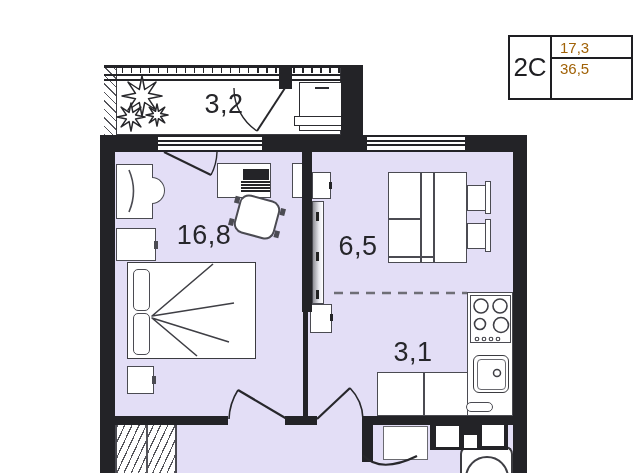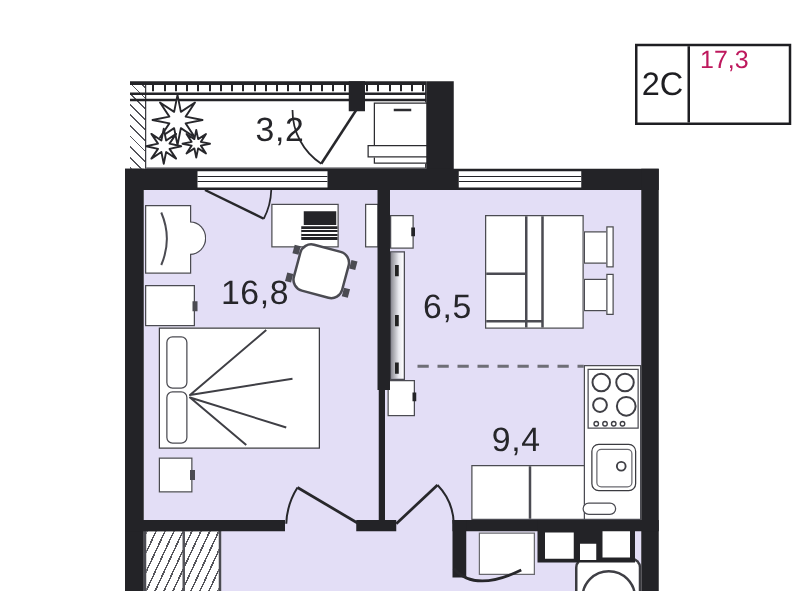--- a/index.html
+++ b/index.html
@@ -35,21 +35,21 @@
   .slide-panel{background:linear-gradient(to right,#8f8f96,#e9e9ef 60%,#fff);border:1.5px solid var(--fur);z-index:2;}
   .stick{position:absolute;width:2.5px;height:9px;background:#222;z-index:3;}
   .chair-leg{position:absolute;width:5px;height:7px;background:var(--fur);}
   .duct-open{position:absolute;background:#fff;z-index:4;}
   
   #info{position:absolute;left:508px;top:35px;width:125px;height:65px;z-index:6;
         display:grid;grid-template-columns:42px 1fr;grid-template-rows:1fr 1fr 1fr;
         border:2px solid #1e1e22;background:#fff;}
   #info .type{grid-row:1/4;display:flex;align-items:center;justify-content:center;
         font-size:26px;color:#1e1e22;border-right:2px solid #1e1e22;}
-  #info .val{display:flex;align-items:center;padding-left:8px;font-size:20px;color:#be185d;}
+  #info .val{display:flex;align-items:center;padding-left:8px;font-size:15px;color:#a16207;}
   #info .val + .val{border-top:2px solid #1e1e22;}
   .lapkb{background:#242428;background-image:repeating-linear-gradient(to bottom,transparent 0,transparent 2px,#fff 2px,#fff 3px);z-index:2;}
 </style>
 </head>
 <body>
 
 <div id="canvas">
 
   <div class="abs fill" style="left:115px;top:152px;width:398px;height:321px;"></div>
 
@@ -185,20 +185,21 @@
     </g>
 
     <circle cx="497" cy="373" r="3.5" stroke="#3f3f45" stroke-width="1.5" fill="#fff"></circle>
 
     <circle cx="487" cy="478" r="21" stroke="#3f3f45" stroke-width="2" fill="none"></circle>
   </svg>
 
   <div class="area-label" style="left:224px;top:104px;">3,2</div>
   <div class="area-label" style="left:204px;top:235px;">16,8</div>
   <div class="area-label" style="left:358px;top:246px;">6,5</div>
-  <div class="area-label" style="left:413px;top:352px;">9,4</div>
+  <div class="area-label" style="left:413px;top:352px;">3,1</div>
 
   <div id="info">
     <div class="type">2С</div>
     <div class="val">17,3</div>
+    <div class="val">36,5</div>
   </div>
 
 </div>
 
 </body></html>

